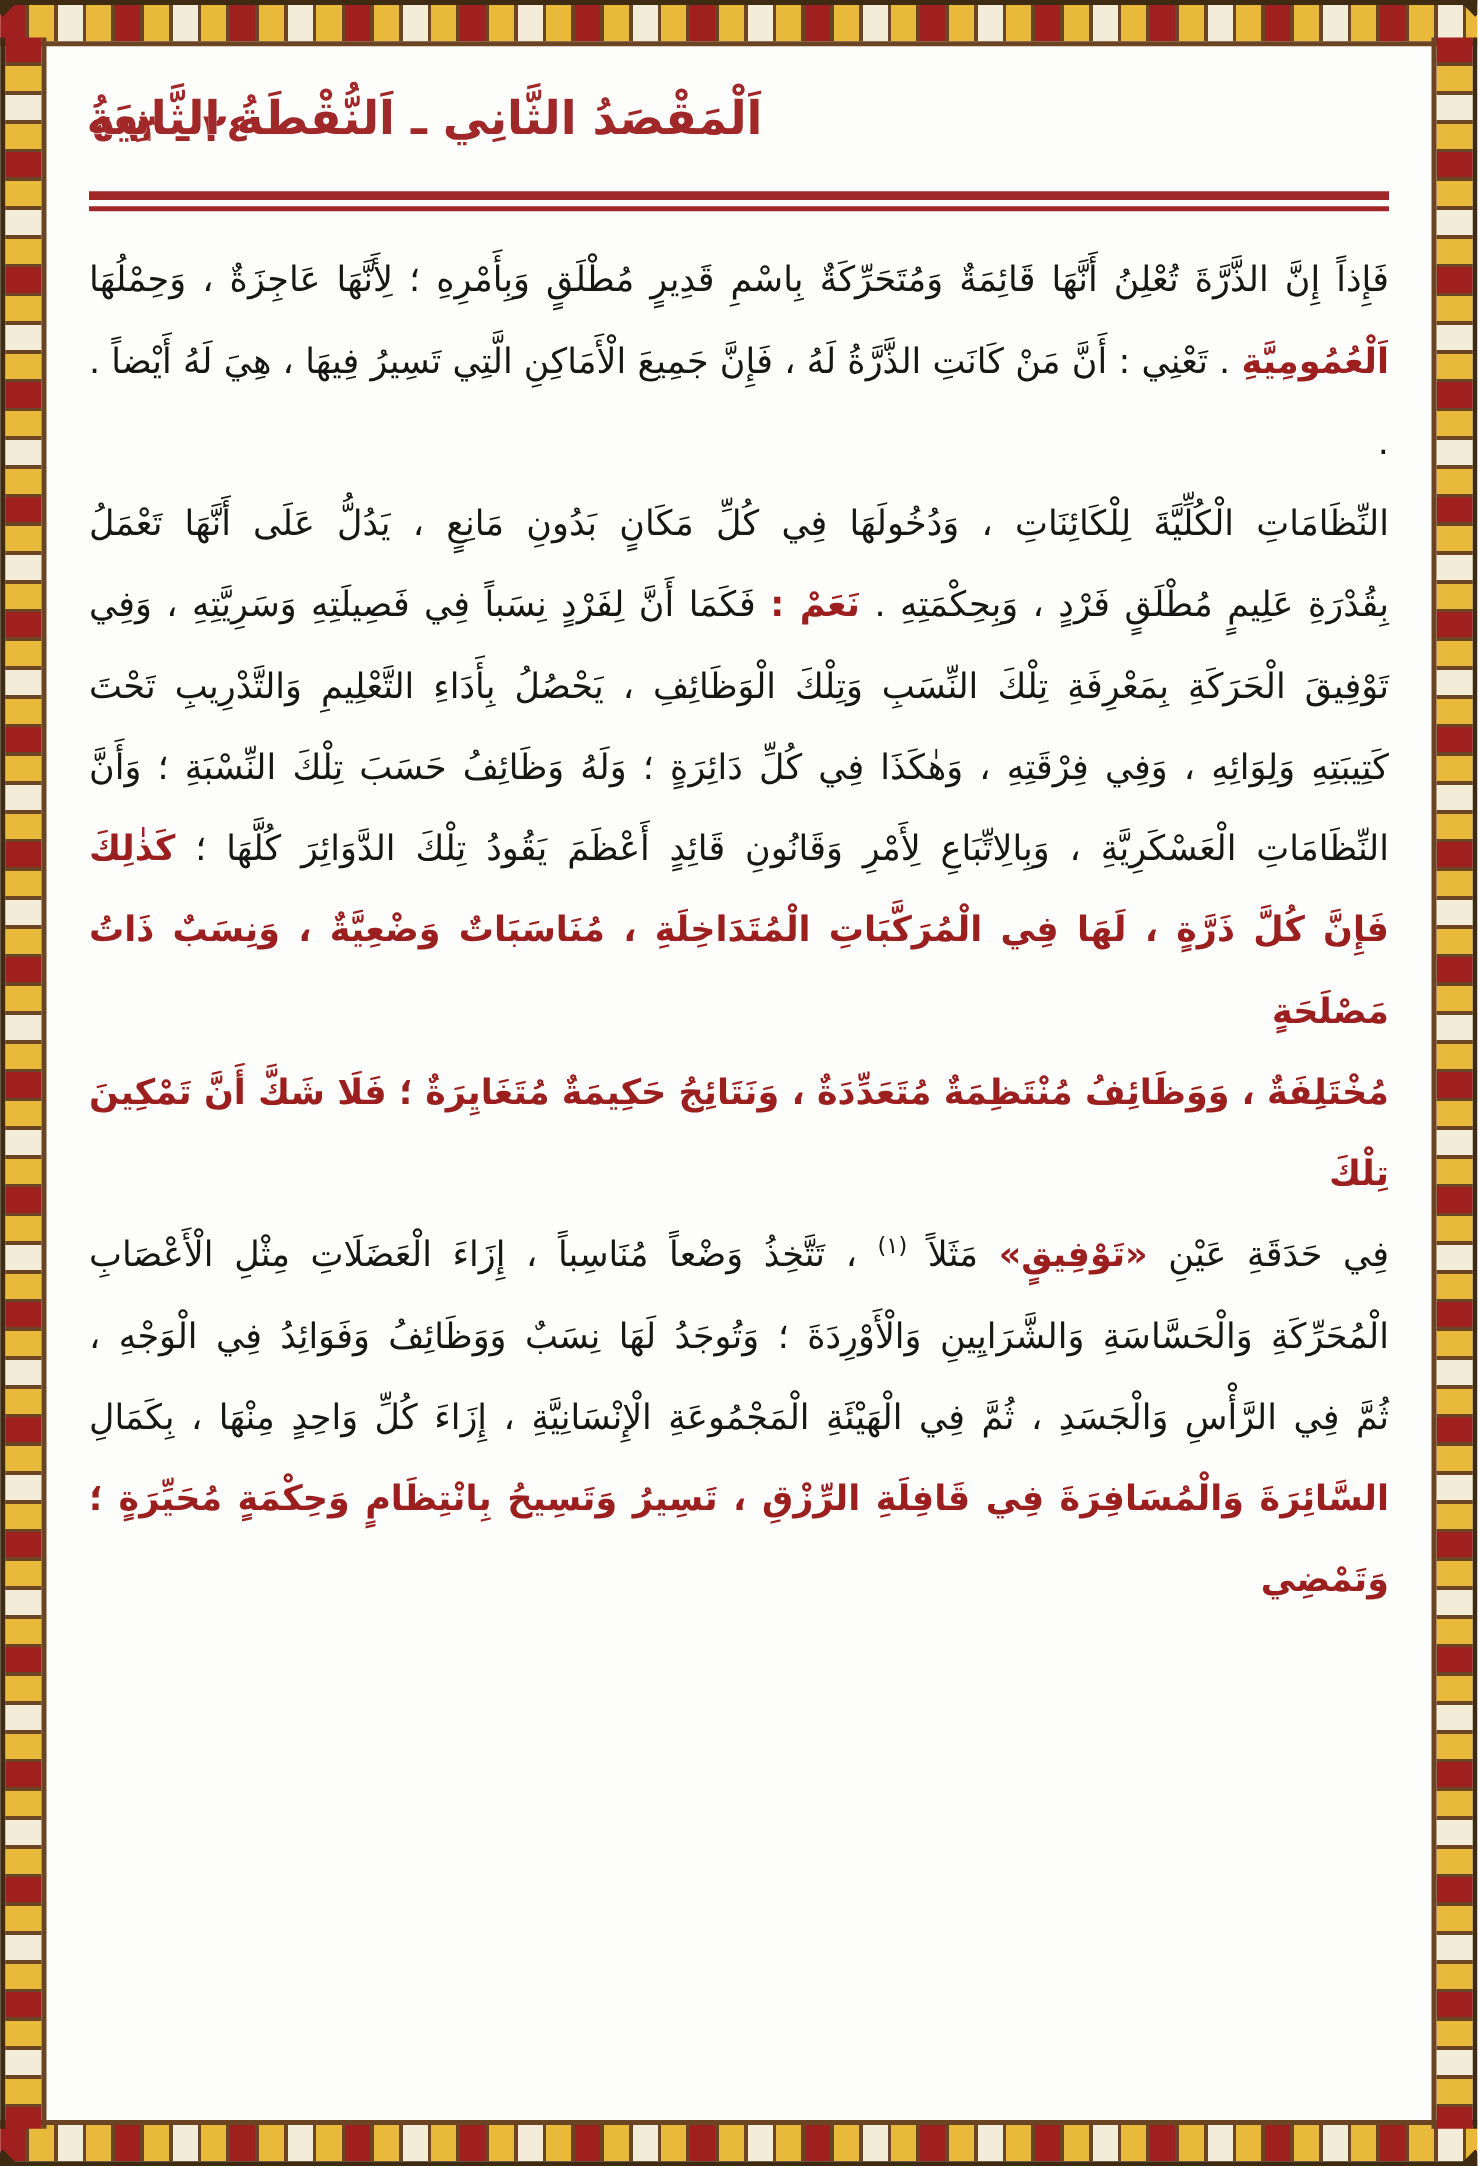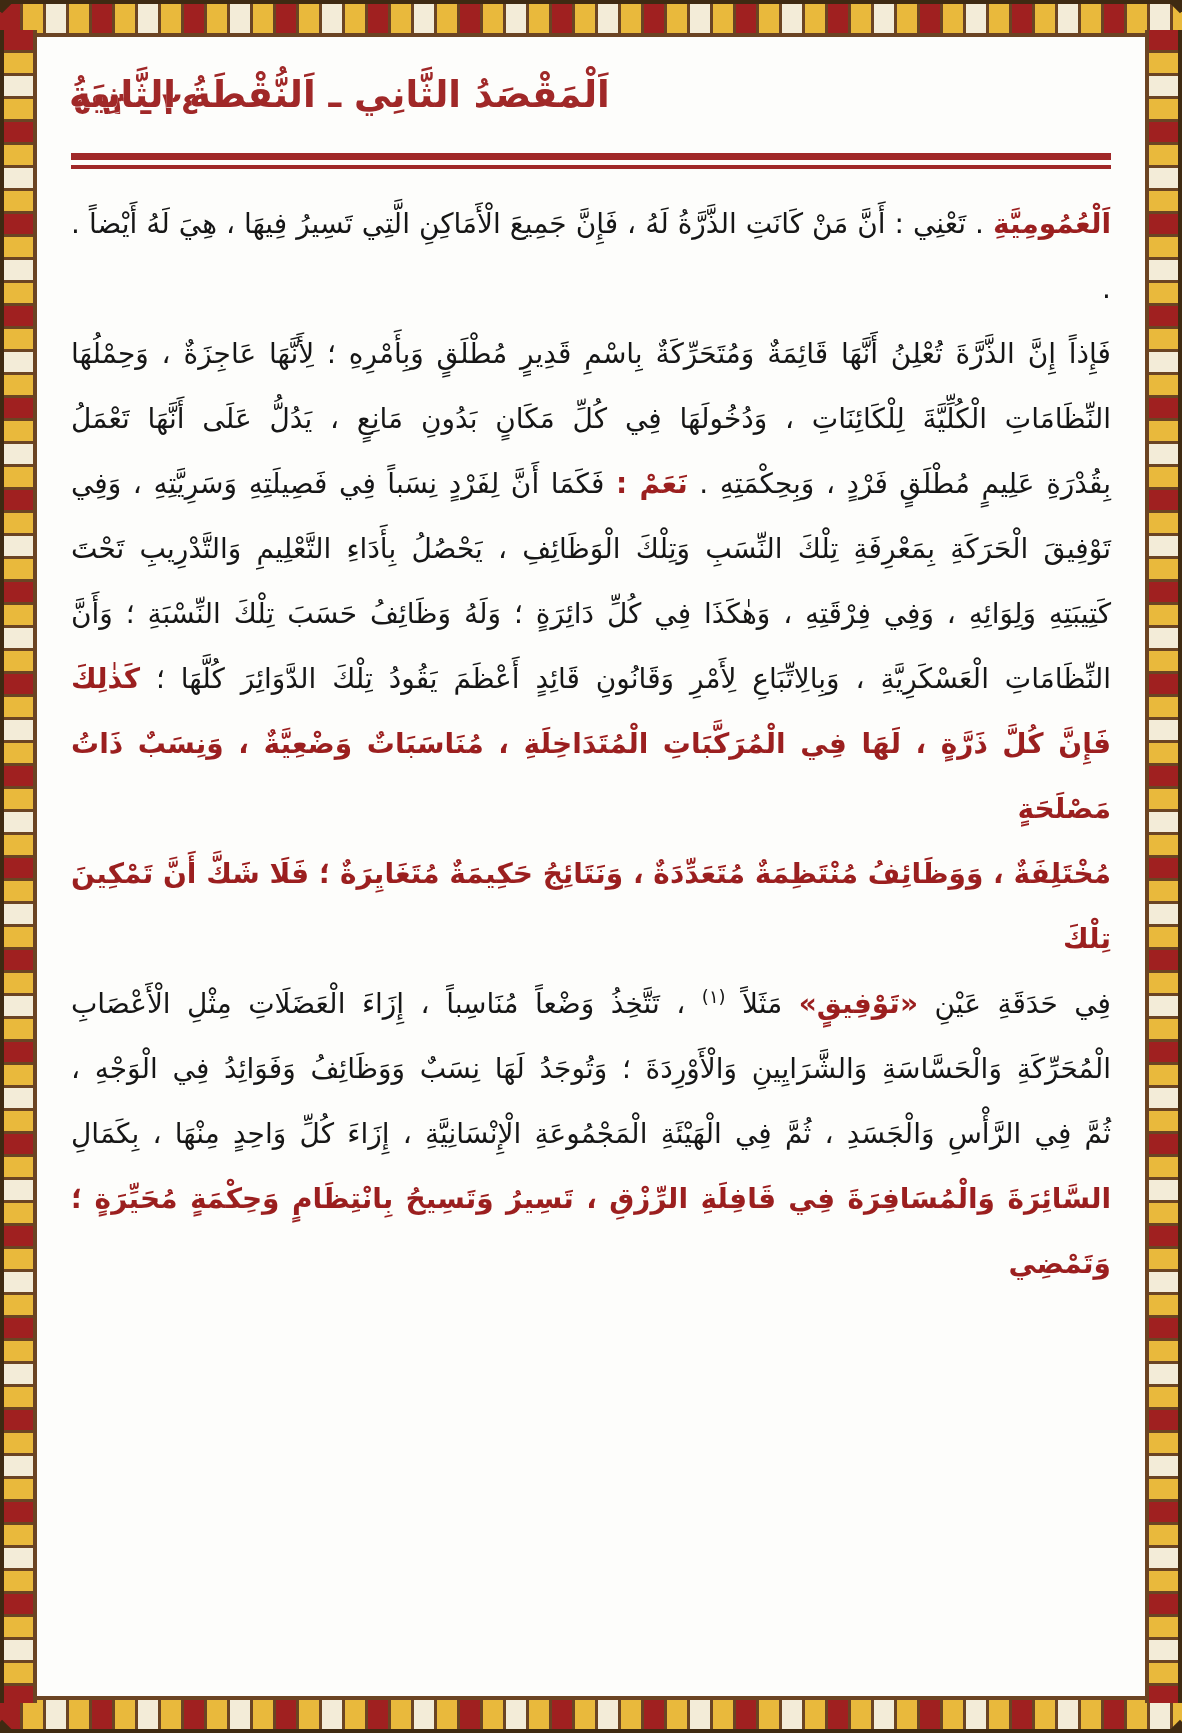--- a/index.html
+++ b/index.html
@@ -112,22 +112,22 @@
       <div class="page-number">٢٤ ـ ٥٩٣</div>
       <div class="doc-title">اَلْمَقْصَدُ الثَّانِي ـ اَلنُّقْطَةُ الثَّانِيَةُ</div>
     </div>
 
     <div class="double-rule">
       <div class="r1"></div>
       <div class="r2"></div>
     </div>
 
     <div class="body-text">
+        <div class="line"><span class="seg-black">فَإِذاً إِنَّ الذَّرَّةَ تُعْلِنُ أَنَّهَا قَائِمَةٌ وَمُتَحَرِّكَةٌ بِاسْمِ قَدِيرٍ مُطْلَقٍ وَبِأَمْرِهِ ؛ لِأَنَّهَا عَاجِزَةٌ ، وَحِمْلُهَا</span></div>
         <div class="line"><span class="seg-red">اَلْعُمُومِيَّةِ</span><span class="seg-black"> . تَعْنِي : أَنَّ مَنْ كَانَتِ الذَّرَّةُ لَهُ ، فَإِنَّ جَمِيعَ الْأَمَاكِنِ الَّتِي تَسِيرُ فِيهَا ، هِيَ لَهُ أَيْضاً . .</span></div>
-        <div class="line"><span class="seg-black">فَإِذاً إِنَّ الذَّرَّةَ تُعْلِنُ أَنَّهَا قَائِمَةٌ وَمُتَحَرِّكَةٌ بِاسْمِ قَدِيرٍ مُطْلَقٍ وَبِأَمْرِهِ ؛ لِأَنَّهَا عَاجِزَةٌ ، وَحِمْلُهَا</span></div>
         <div class="line"><span class="seg-black">النِّظَامَاتِ الْكُلِّيَّةَ لِلْكَائِنَاتِ ، وَدُخُولَهَا فِي كُلِّ مَكَانٍ بَدُونِ مَانِعٍ ، يَدُلُّ عَلَى أَنَّهَا تَعْمَلُ</span></div>
         <div class="line"><span class="seg-black">بِقُدْرَةِ عَلِيمٍ مُطْلَقٍ فَرْدٍ ، وَبِحِكْمَتِهِ . </span><span class="seg-red">نَعَمْ :</span><span class="seg-black"> فَكَمَا أَنَّ لِفَرْدٍ نِسَباً فِي فَصِيلَتِهِ وَسَرِيَّتِهِ ، وَفِي</span></div>
         <div class="line"><span class="seg-black">تَوْفِيقَ الْحَرَكَةِ بِمَعْرِفَةِ تِلْكَ النِّسَبِ وَتِلْكَ الْوَظَائِفِ ، يَحْصُلُ بِأَدَاءِ التَّعْلِيمِ وَالتَّدْرِيبِ تَحْتَ</span></div>
         <div class="line"><span class="seg-black">كَتِيبَتِهِ وَلِوَائِهِ ، وَفِي فِرْقَتِهِ ، وَهٰكَذَا فِي كُلِّ دَائِرَةٍ ؛ وَلَهُ وَظَائِفُ حَسَبَ تِلْكَ النِّسْبَةِ ؛ وَأَنَّ</span></div>
         <div class="line"><span class="seg-black">النِّظَامَاتِ الْعَسْكَرِيَّةِ ، وَبِالِاتِّبَاعِ لِأَمْرِ وَقَانُونِ قَائِدٍ أَعْظَمَ يَقُودُ تِلْكَ الدَّوَائِرَ كُلَّهَا ؛ </span><span class="seg-red">كَذٰلِكَ</span></div>
         <div class="line"><span class="seg-red">فَإِنَّ كُلَّ ذَرَّةٍ ، لَهَا فِي الْمُرَكَّبَاتِ الْمُتَدَاخِلَةِ ، مُنَاسَبَاتٌ وَضْعِيَّةٌ ، وَنِسَبٌ ذَاتُ مَصْلَحَةٍ</span></div>
         <div class="line"><span class="seg-red">مُخْتَلِفَةٌ ، وَوَظَائِفُ مُنْتَظِمَةٌ مُتَعَدِّدَةٌ ، وَنَتَائِجُ حَكِيمَةٌ مُتَغَايِرَةٌ ؛ فَلَا شَكَّ أَنَّ تَمْكِينَ تِلْكَ</span></div>
         <div class="line"><span class="seg-black">فِي حَدَقَةِ عَيْنِ </span><span class="seg-red">«تَوْفِيقٍ»</span><span class="seg-black"> مَثَلاً </span><span class="seg-sup">(١)</span><span class="seg-black"> ، تَتَّخِذُ وَضْعاً مُنَاسِباً ، إِزَاءَ الْعَضَلَاتِ مِثْلِ الْأَعْصَابِ</span></div>
         <div class="line"><span class="seg-black">الْمُحَرِّكَةِ وَالْحَسَّاسَةِ وَالشَّرَايِينِ وَالْأَوْرِدَةَ ؛ وَتُوجَدُ لَهَا نِسَبٌ وَوَظَائِفُ وَفَوَائِدُ فِي الْوَجْهِ ،</span></div>
         <div class="line"><span class="seg-black">ثُمَّ فِي الرَّأْسِ وَالْجَسَدِ ، ثُمَّ فِي الْهَيْئَةِ الْمَجْمُوعَةِ الْإِنْسَانِيَّةِ ، إِزَاءَ كُلِّ وَاحِدٍ مِنْهَا ، بِكَمَالِ</span></div>

